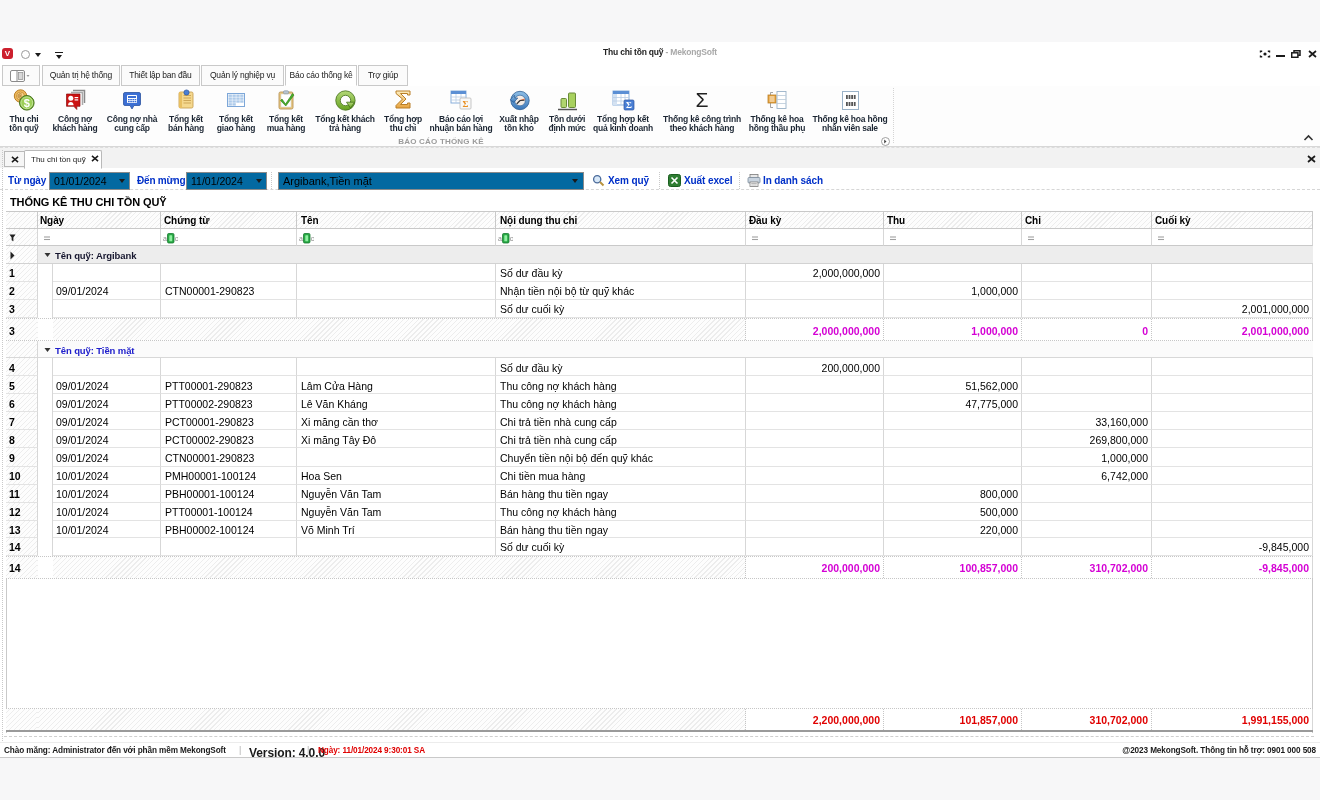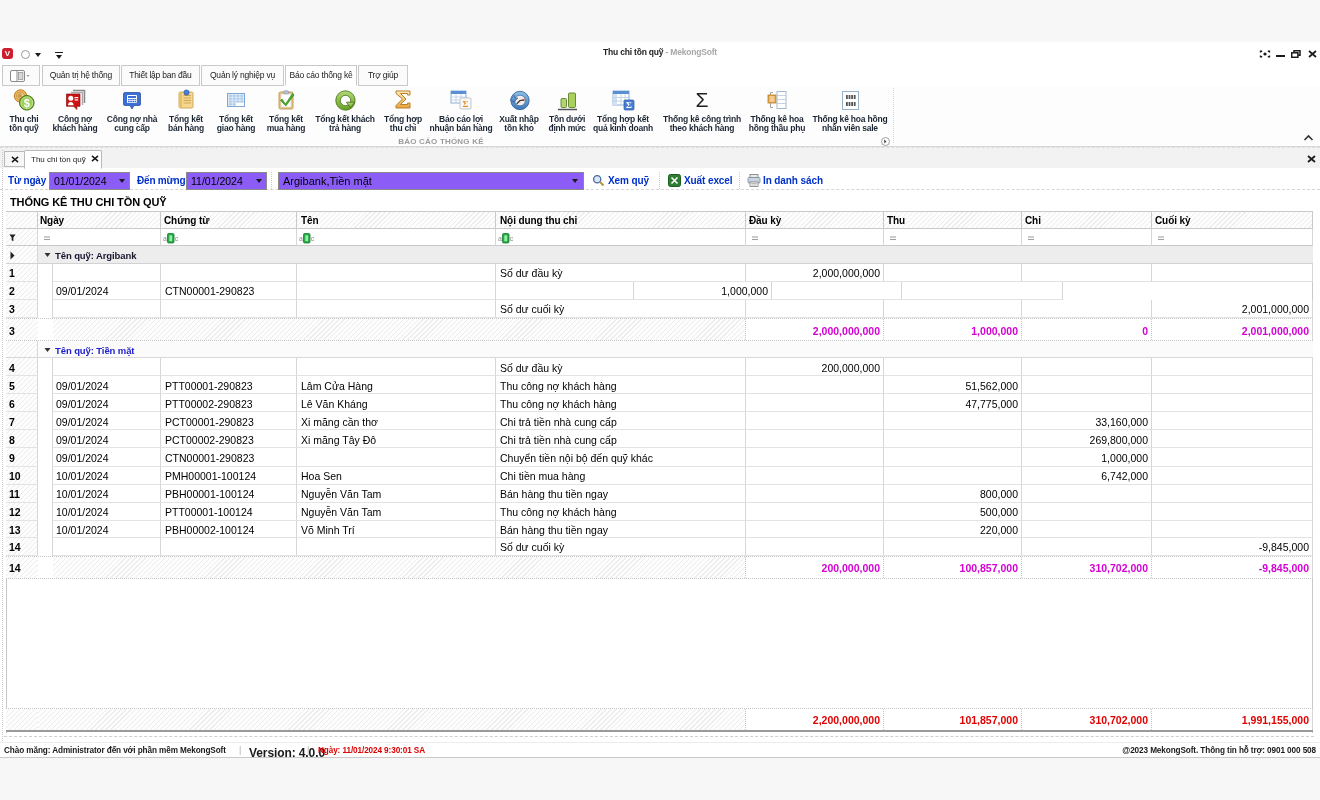--- a/index.html
+++ b/index.html
@@ -7,21 +7,21 @@
 body{background:#f7f7f8;font-family:"Liberation Sans",sans-serif;position:relative;}
 .abs{position:absolute;}
 #win{position:absolute;left:0;top:42px;width:1320px;height:716px;background:#fff;}
 .rtab{position:absolute;height:21px;border:1px solid #c9c9c9;background:#fbfbfb;color:#222;font-size:8.5px;letter-spacing:-0.2px;text-align:center;line-height:19px;}
 .rtab.active{background:#fff;border-bottom:1px solid #fff;z-index:2;}
 .ritem{position:absolute;text-align:center;}
 .ritem .ic{height:24px;display:flex;align-items:center;justify-content:center;}
 .ritem .lb{font-size:8.5px;letter-spacing:-0.2px;line-height:8.5px;font-weight:bold;color:#1c2633;white-space:nowrap;margin-top:3px;}
 .dtab{position:absolute;background:#f6f6f6;border:1px solid #b9b9b9;font-size:8px;color:#222;white-space:nowrap;overflow:hidden;}
 .flabel{position:absolute;font-size:10px;font-weight:bold;color:#0030c8;letter-spacing:-0.2px;}
-.finput{position:absolute;height:18px;background:#8b5cf6;border:1px solid #8a8a8a;font-size:10.5px;color:#000;line-height:16px;padding-left:4px;}
+.finput{position:absolute;height:18px;background:#0369a1;border:1px solid #8a8a8a;font-size:10.5px;color:#000;line-height:16px;padding-left:4px;}
 .arrdn{position:absolute;width:0;height:0;border-left:3.5px solid transparent;border-right:3.5px solid transparent;border-top:4px solid #1a1a1a;}
 .fsep{position:absolute;border-left:1px dotted #c9c9c9;}
 .fbtn{position:absolute;font-size:10px;font-weight:bold;color:#0030c8;letter-spacing:-0.1px;}
 .hatch{background-image:repeating-linear-gradient(135deg,#fdfdfd 0px,#fdfdfd 2.6px,#ededed 2.6px,#ededed 3.5px);}
 .row{position:absolute;left:6px;width:1307px;display:flex;font-size:10.5px;}
 .cell{height:100%;overflow:hidden;white-space:nowrap;font-size:10.5px;color:#000;display:flex;align-items:center;padding-top:2px;border-right:1px solid #d7d7d7;border-bottom:1px solid #e3e3e3;}
 .num{justify-content:flex-end;padding-right:3px;}
 .rn{font-weight:bold;font-size:10.5px;padding-left:3px;letter-spacing:-0.2px;}
 .hdr{font-weight:bold;font-size:10px;letter-spacing:-0.1px;color:#000;border-right:1px solid #c9c9c9 !important;border-bottom:1px solid #c9c9c9 !important;}
 .fnum{font-weight:bold;}
@@ -469,20 +469,21 @@
     <div class="cell num" style="width:161px;"></div>
   </div>
 <div class="row" style="top:281.5px;height:18px;">
     <div class="cell hatch" style="width:32px;">
       <span class="rn">2</span>
     </div>
     <div class="cell" style="width:15px;border-bottom:none;border-right:1px solid #d7d7d7;"></div>
     <div class="cell" style="width:108px;padding-left:3px;">09/01/2024</div>
     <div class="cell" style="width:136px;padding-left:4px;">CTN00001-290823</div>
     <div class="cell" style="width:199px;padding-left:4px;"></div>
+    <div class="cell" style="width:250px;padding-left:4px;">Nhận tiền nội bộ từ quỹ khác</div>
     <div class="cell num" style="width:138px;"></div>
     <div class="cell num" style="width:138px;">1,000,000</div>
     <div class="cell num" style="width:130px;"></div>
     <div class="cell num" style="width:161px;"></div>
   </div>
 <div class="row" style="top:299.5px;height:18.5px;">
     <div class="cell hatch" style="width:32px;">
       <span class="rn">3</span>
     </div>
     <div class="cell" style="width:15px;border-bottom:none;border-right:1px solid #d7d7d7;"></div>

